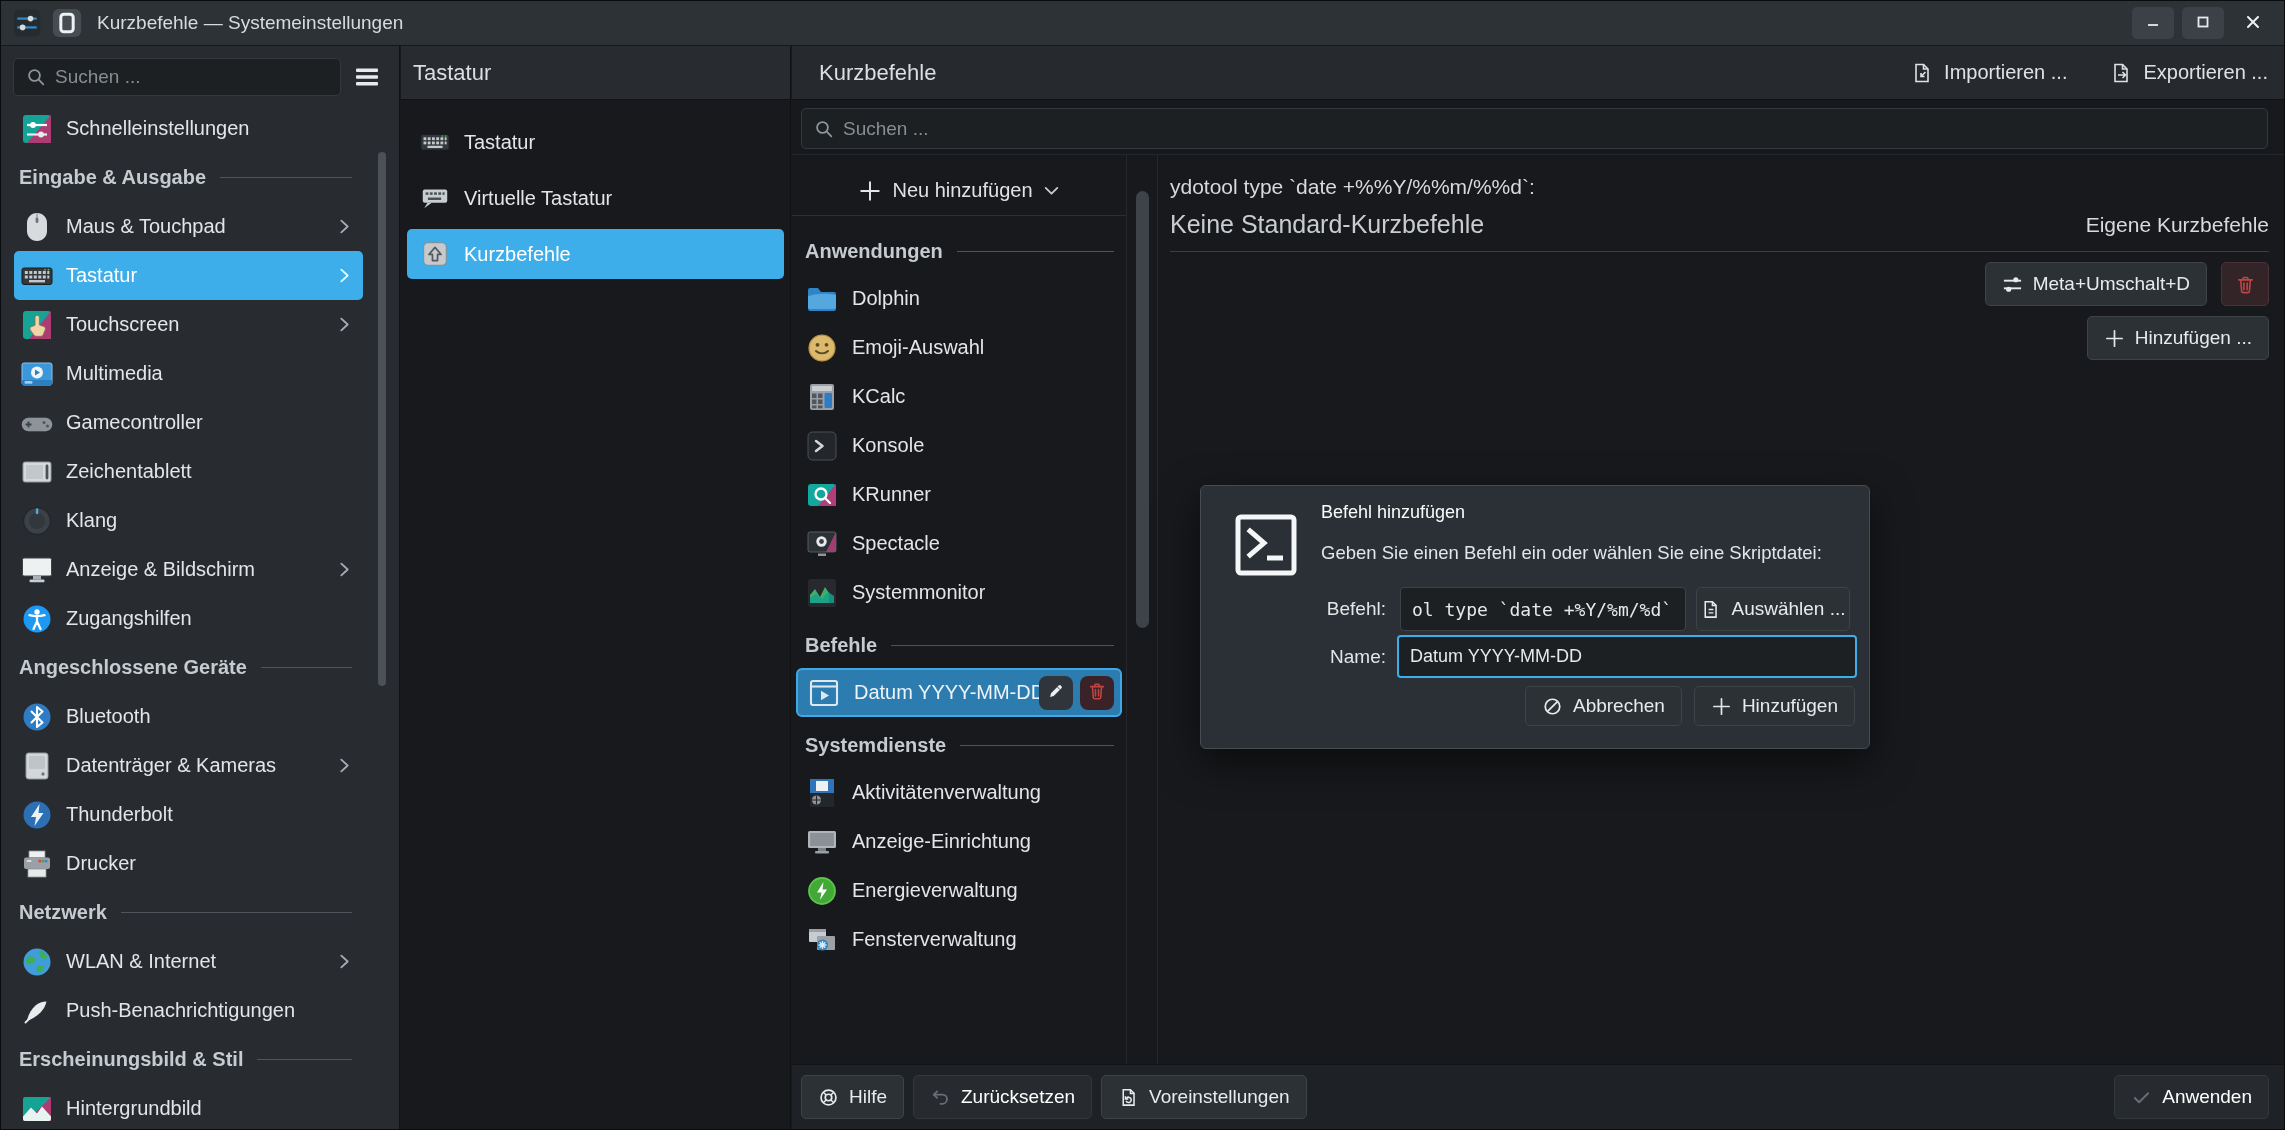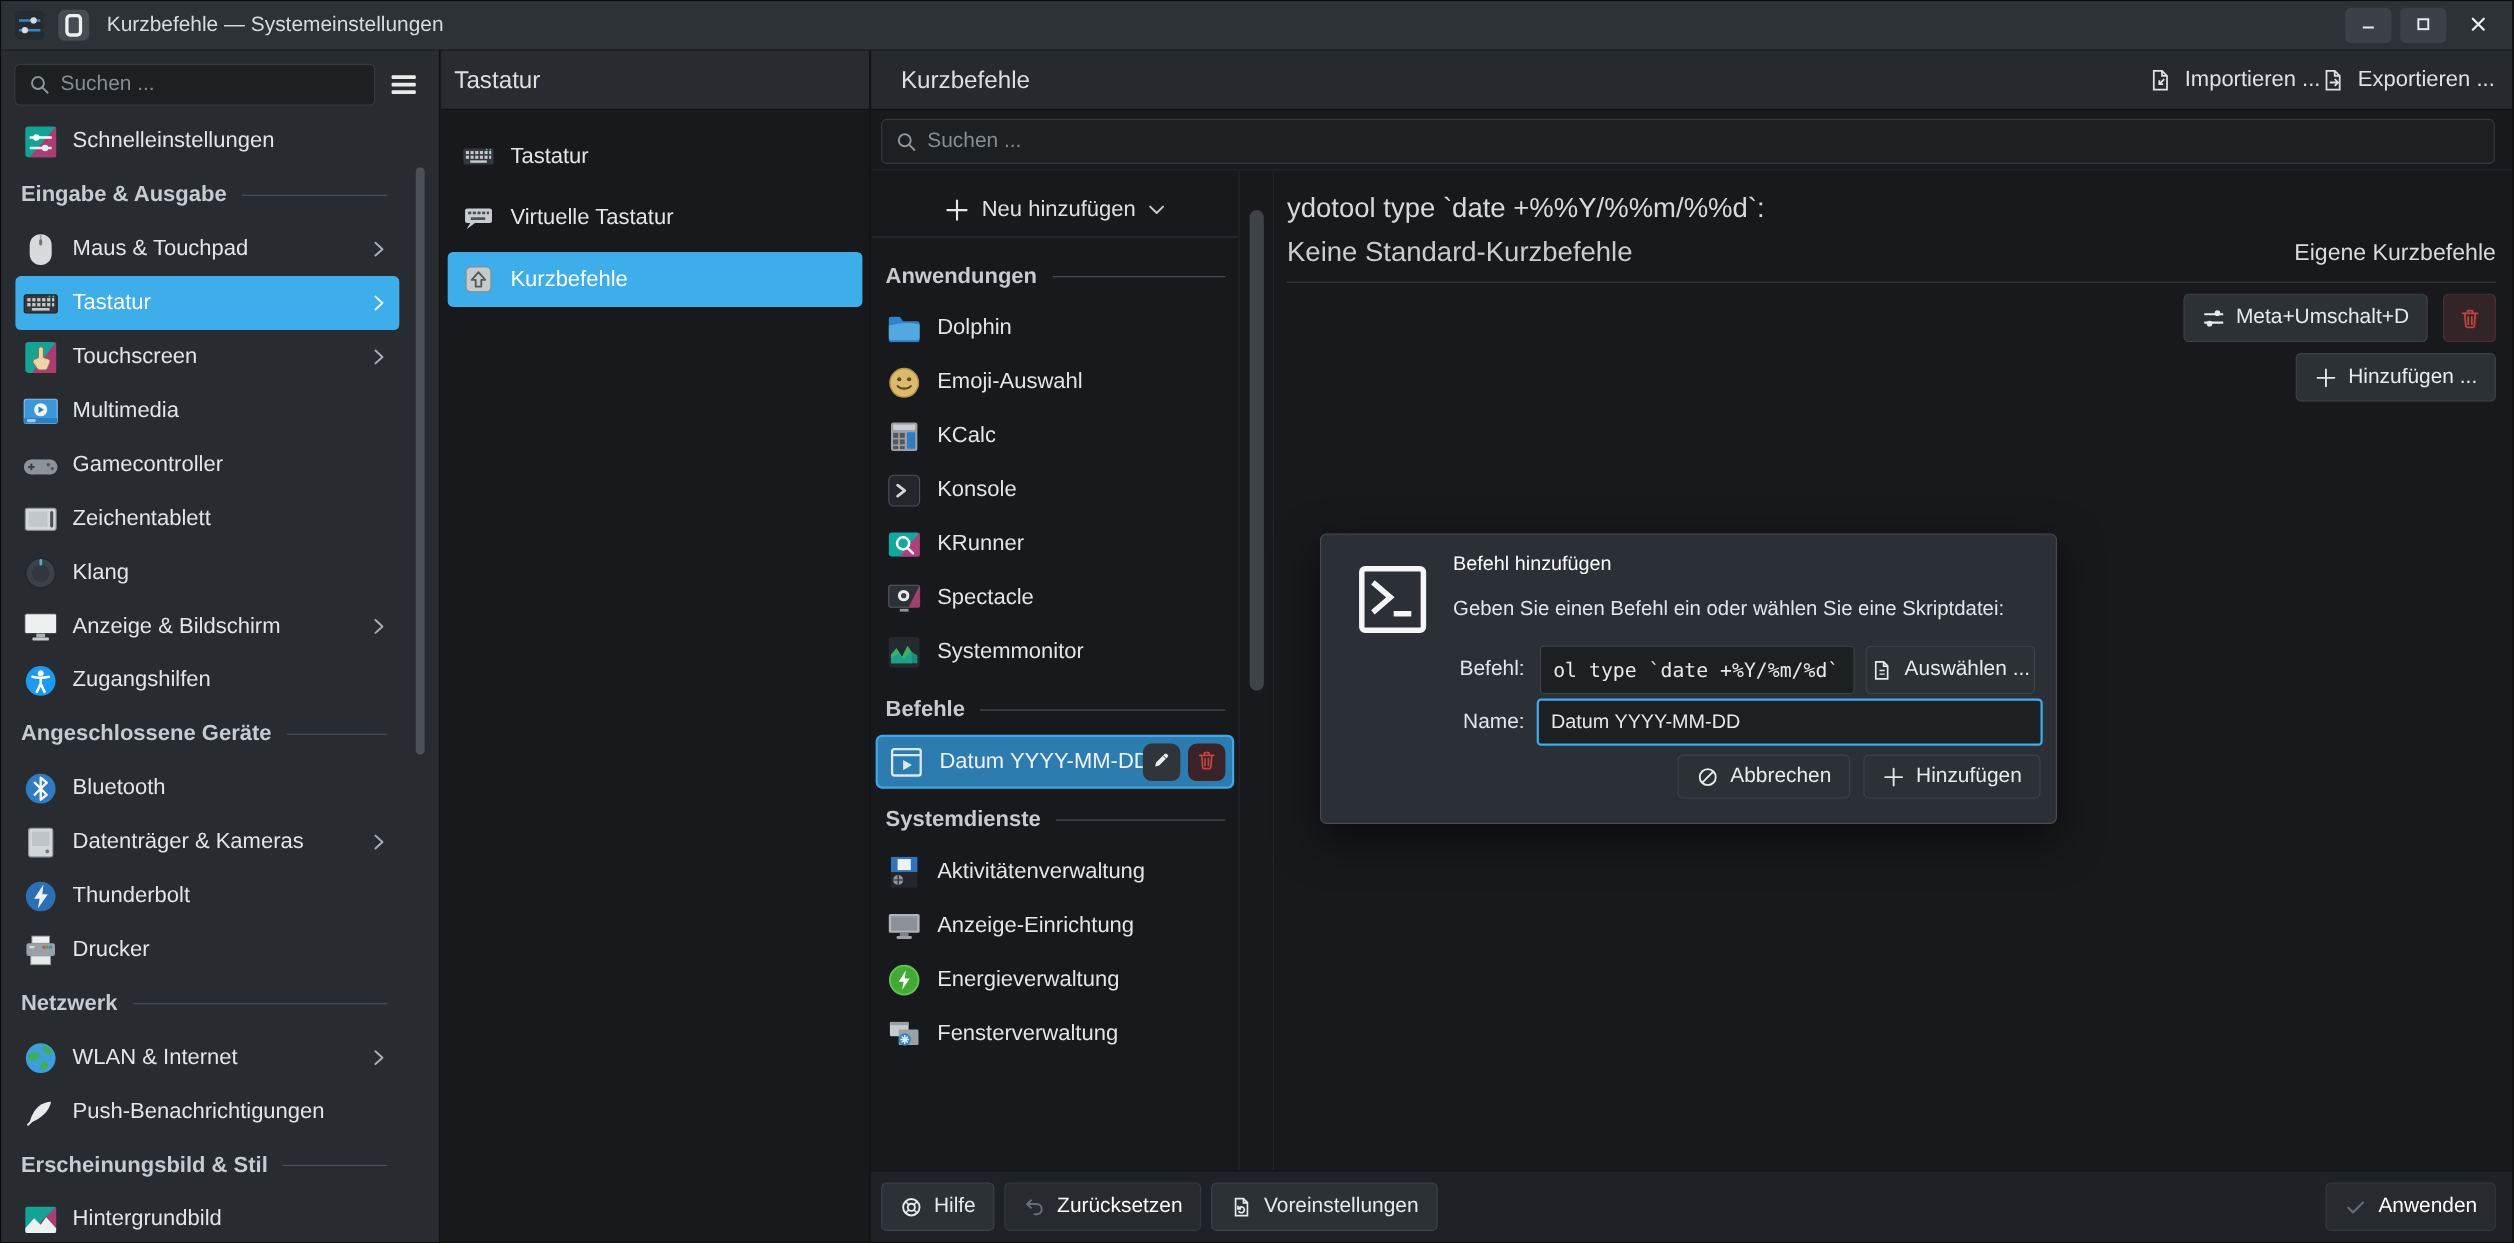--- a/index.html
+++ b/index.html
@@ -73,33 +73,33 @@
   .p2-item .icon svg { width:32px; height:32px; }
   .p2-label { font-size:20px; color:#e3e5e7; }
   .p2-item.selected { background:#3daee9; }
   .p2-item.selected .p2-label { color:#ffffff; }
 
   
   .main { position:absolute; top:45px; left:791px; right:0; bottom:0; background:#17191c; }
   .main-header { height:54px; background:#262a2e; border-bottom:1px solid #101214; display:flex;
                  align-items:center; padding:0 16px 0 27px; }
   .main-title { font-size:22px; color:#dcdee0; }
-  .header-actions { margin-left:auto; display:flex; }
+  .header-actions { margin-left:auto; display:flex; gap:42px; }
   .main-search-row { height:55px; padding:8px 16px 0 9px; border-bottom:1px solid #23272b; }
   .main-search { height:41px; }
   .main-body { position:absolute; top:109px; left:0; right:0; bottom:65px; overflow:hidden; }
   .list-pane { position:absolute; left:0; top:0; width:335px; bottom:0; border-right:1px solid #24282c;
                padding-top:11px; overflow:hidden; }
   .add-new-row { height:61px; margin-top:-11px; padding-top:11px; display:flex; align-items:center;
                  justify-content:center; border-bottom:1px solid #2b2f34; }
   .scroll-gutter { position:absolute; left:336px; top:0; width:29px; bottom:0; }
   .main-sb { top:36px; left:8px; width:13px; height:437px; border-radius:7px; background:#3d4349; position:absolute; }
   .detail-pane { position:absolute; left:365px; right:0; top:0; bottom:0; border-left:1px solid #24282c;
                  padding:0 15px 0 12px; }
-  .cmd-line { margin-top:20px; font-size:25px; color:#d7dadc; }
+  .cmd-line { margin-top:20px; font-size:21px; color:#d7dadc; }
   .detail-row2 { margin-top:11px; display:flex; align-items:center; justify-content:space-between; }
   .no-default { font-size:25px; color:#c9cdd0; }
   .custom-label { font-size:21px; color:#d8dbdd; }
   .detail-sep { border:none; border-top:1px solid #3a3e42; margin-top:12px; }
   .shortcut-row { margin-top:10px; display:flex; justify-content:flex-end; gap:14px; }
   .trash-btn { width:48px; padding:0; background:#332428; border-color:#4d3138; }
   .addrow { margin-top:10px; display:flex; justify-content:flex-end; }
 
   .sc-header { display:flex; align-items:center; height:45px; margin-top:6px; padding:0 12px 0 13px; }
   .sc-header.first { margin-top:13px; }

